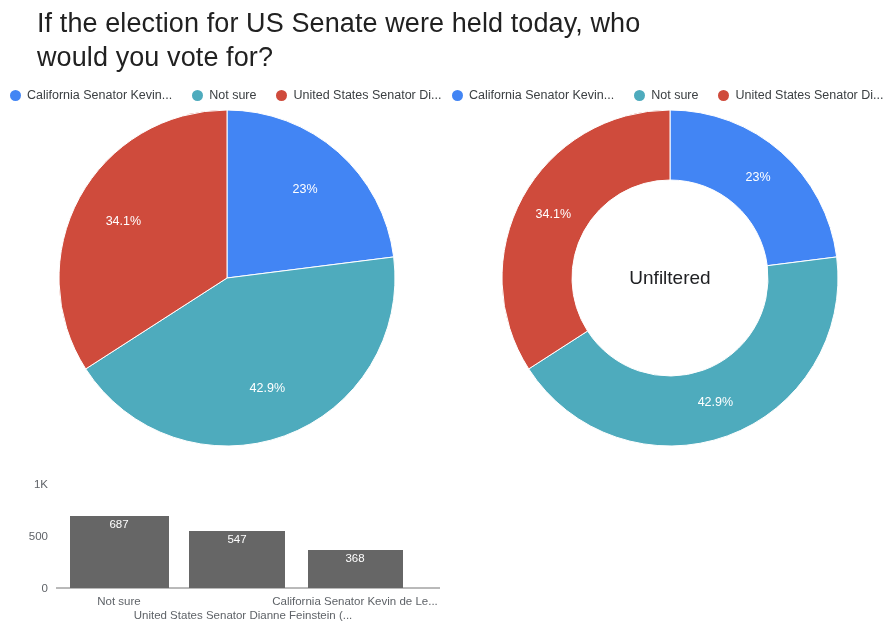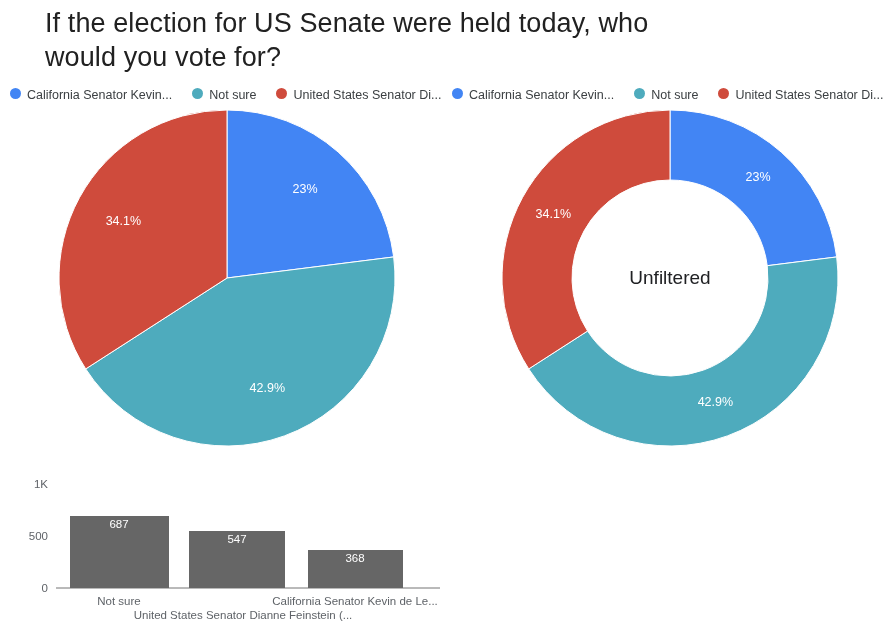--- a/index.html
+++ b/index.html
@@ -13,21 +13,21 @@
     height: 624px;
     position: relative;
     font-family: "Liberation Sans", sans-serif;
     color: #202124;
     overflow: hidden;
   }
 
   
   #page-title {
     position: absolute;
-    left: 45px;
+    left: 37px;
     top: 6px;
     width: 660px;
     font-size: 27px;
     line-height: 34px;
     font-weight: 400;
     color: #212121;
     letter-spacing: 0.1px;
   }
 
   
@@ -36,20 +36,21 @@
     top: 87px;
     display: flex;
     align-items: center;
     height: 16px;
   }
   #legend-left  { left: 10px;  width: 440px; }
   #legend-right { left: 452px; width: 434px; }
 
   .legend-item {
     display: flex;
+    align-items: center;
     margin-right: 20px;
     white-space: nowrap;
   }
   .legend-dot {
     width: 11px;
     height: 11px;
     border-radius: 50%;
     margin-right: 6px;
     flex: 0 0 auto;
   }

